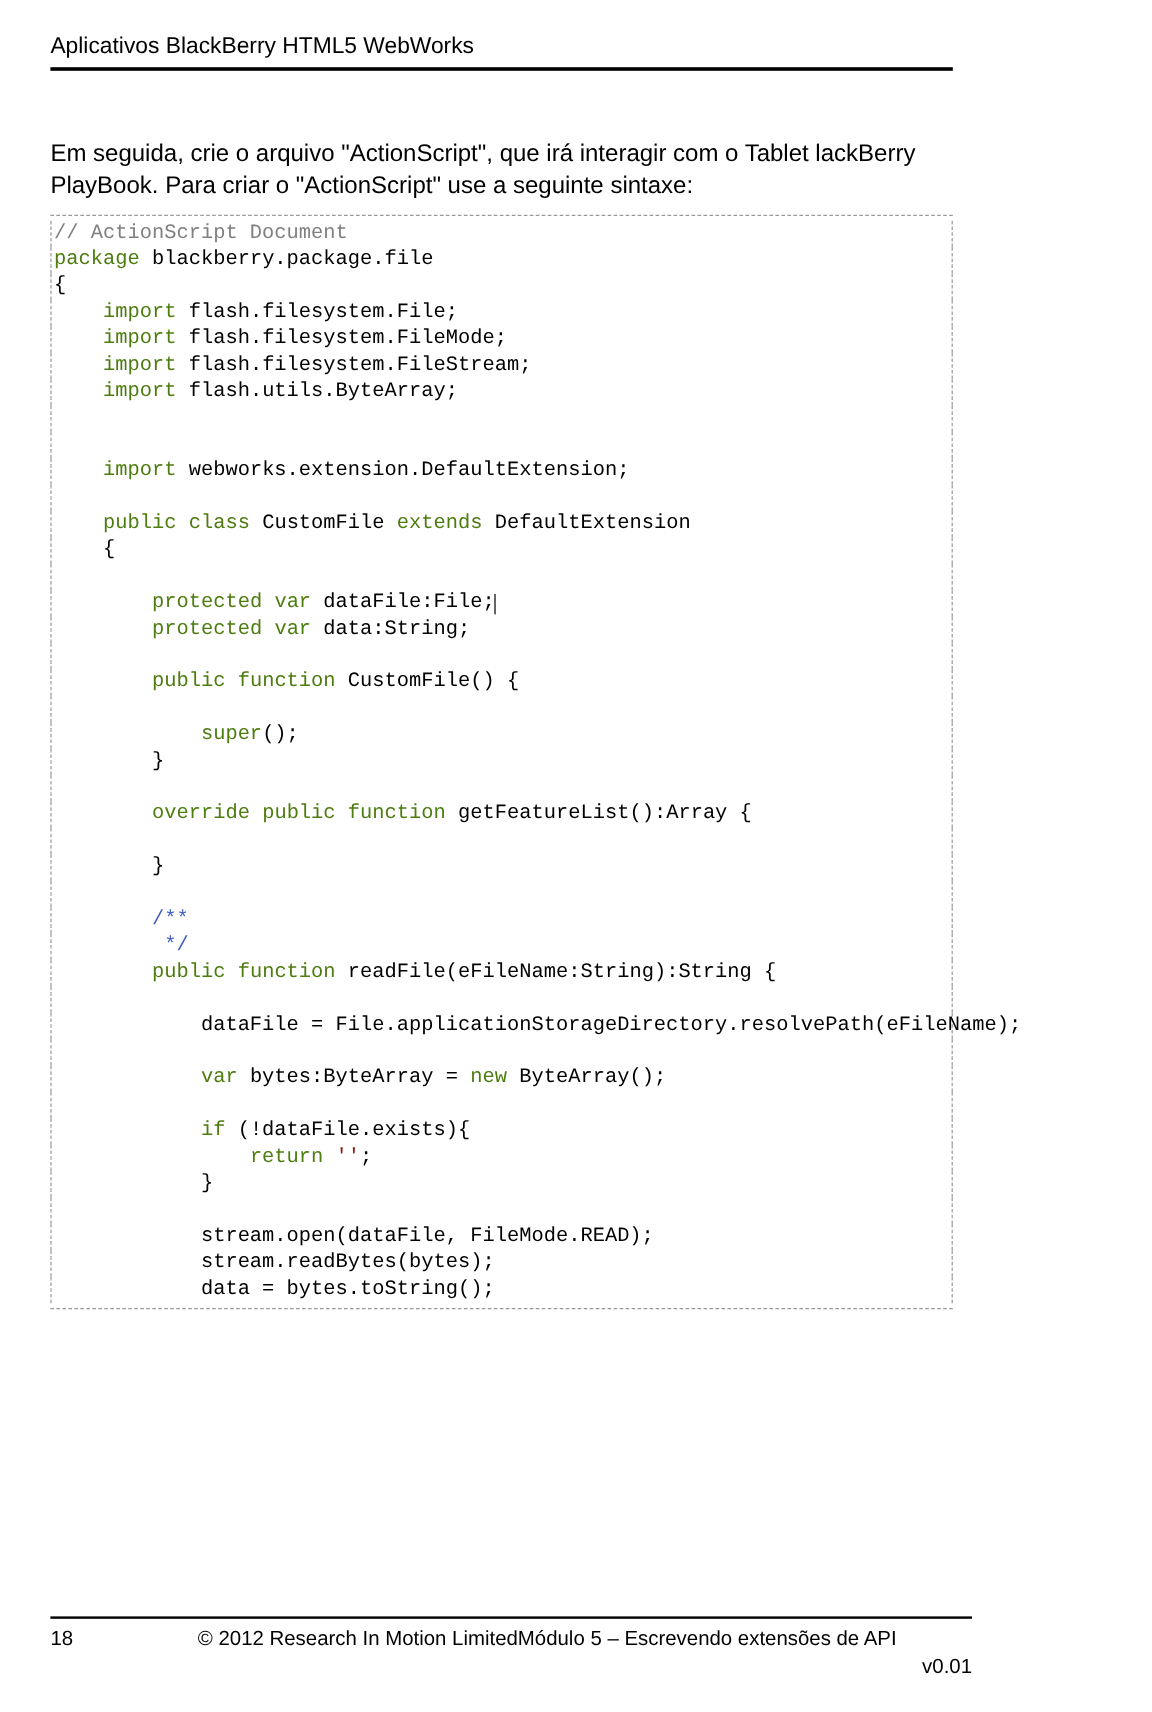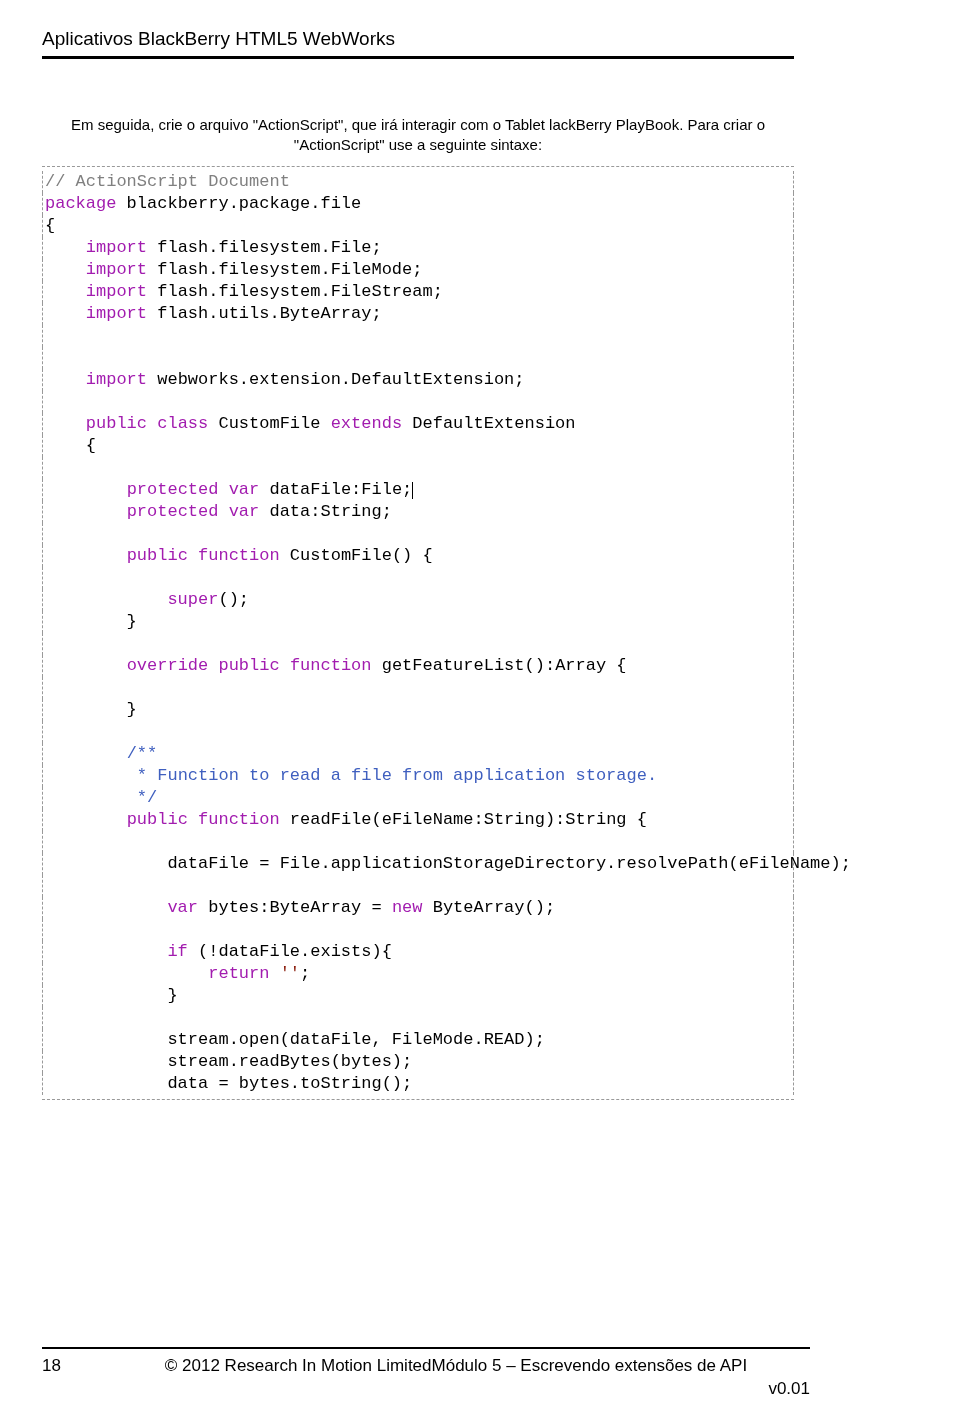--- a/index.html
+++ b/index.html
@@ -21,43 +21,42 @@
     font-size: 19px;
     font-weight: 400;
     margin: 0 0 6px 0;
   }
   .rule-thick {
     border: none;
     border-top: 3px solid #000;
     margin: 0;
   }
   .intro {
-    font-size: 15px;
+    font-size: 20px;
     line-height: 1.35;
     margin: 56px 0 8px 0;
-    text-align: center;
   }
   .code-box {
     margin-top: 10px;
     border: 1px dashed #999;
     border-left: none;
     border-right: none;
     padding: 4px 0 4px 0;
   }
   .code-line {
     font-family: "Courier New", Courier, monospace;
     font-size: 17px;
     line-height: 22px;
     white-space: pre;
     padding-left: 2px;
     border-left: 1px dashed #999;
     border-right: 1px dashed #999;
     min-height: 22px;
   }
-  .kw { color: #a21caf; }
+  .kw { color: #4d7c0f; }
   .plain { color: #000; }
   .comment { color: #808080; }
   .docc { color: #3f5fbf; }
   .str { color: #8a1c0b; }
   .caret {
     display: inline-block;
     width: 0;
     border-left: 1px solid #000;
     height: 17px;
     vertical-align: text-bottom;
@@ -123,21 +122,20 @@
     <div class="code-line"><span class="plain">        </span><span class="kw">public</span><span class="plain"> </span><span class="kw">function</span><span class="plain"> CustomFile() {</span></div>
     <div class="code-line"><span class="plain"></span></div>
     <div class="code-line"><span class="plain">            </span><span class="kw">super</span><span class="plain">();</span></div>
     <div class="code-line"><span class="plain">        }</span></div>
     <div class="code-line"><span class="plain"></span></div>
     <div class="code-line"><span class="plain">        </span><span class="kw">override</span><span class="plain"> </span><span class="kw">public</span><span class="plain"> </span><span class="kw">function</span><span class="plain"> getFeatureList():Array {</span></div>
     <div class="code-line"><span class="plain"></span></div>
     <div class="code-line"><span class="plain">        }</span></div>
     <div class="code-line"><span class="plain"></span></div>
     <div class="code-line"><span class="plain">        </span><span class="docc">/**</span></div>
-    <div class="code-line"><span class="plain">         </span><span class="docc">* Function to read a file from application storage.</span></div>
     <div class="code-line"><span class="plain">         </span><span class="docc">*/</span></div>
     <div class="code-line"><span class="plain">        </span><span class="kw">public</span><span class="plain"> </span><span class="kw">function</span><span class="plain"> readFile(eFileName:String):String {</span></div>
     <div class="code-line"><span class="plain"></span></div>
     <div class="code-line"><span class="plain">            dataFile = File.applicationStorageDirectory.resolvePath(eFileName);</span></div>
     <div class="code-line"><span class="plain"></span></div>
     <div class="code-line"><span class="plain">            </span><span class="kw">var</span><span class="plain"> bytes:ByteArray = </span><span class="kw">new</span><span class="plain"> ByteArray();</span></div>
     <div class="code-line"><span class="plain"></span></div>
     <div class="code-line"><span class="plain">            </span><span class="kw">if</span><span class="plain"> (!dataFile.exists){</span></div>
     <div class="code-line"><span class="plain">                </span><span class="kw">return</span><span class="plain"> </span><span class="str">''</span><span class="plain">;</span></div>
     <div class="code-line"><span class="plain">            }</span></div>

